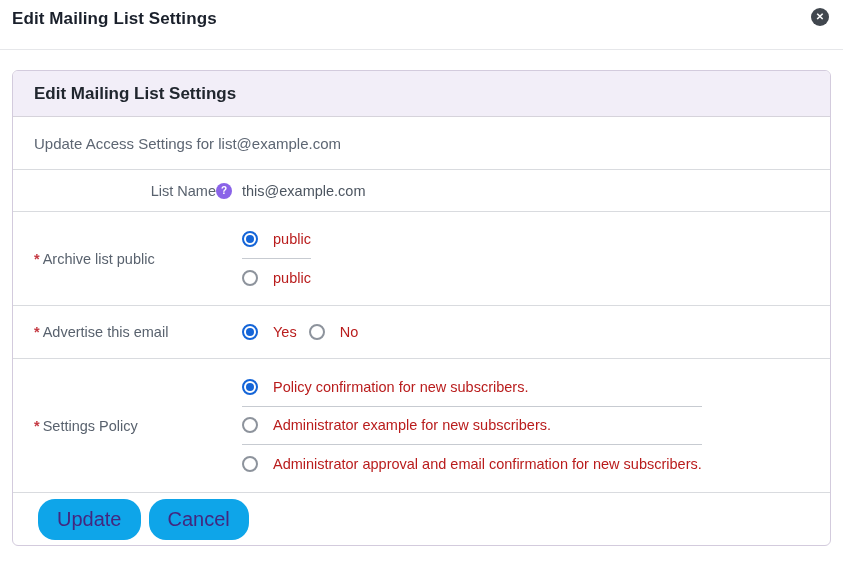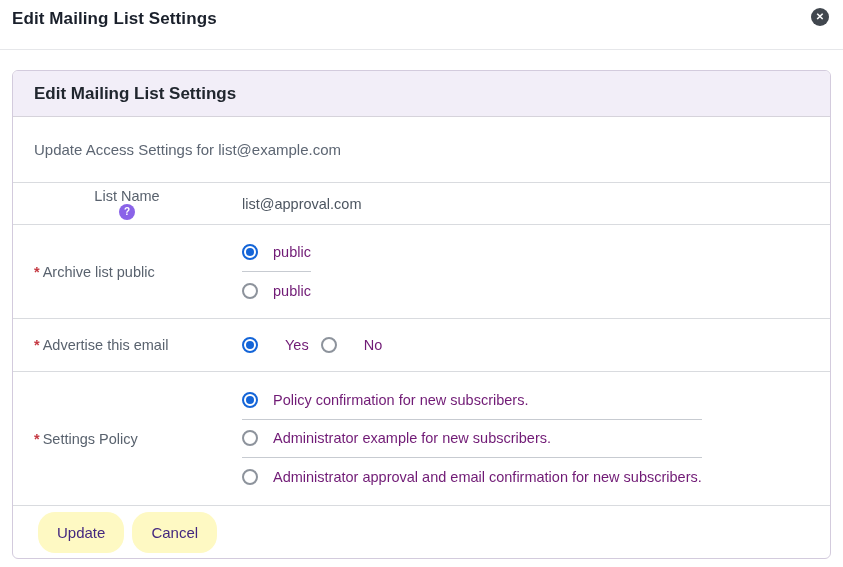--- a/index.html
+++ b/index.html
@@ -52,21 +52,21 @@
     padding-left: 21px;
     font-size: 17px;
     font-weight: 700;
     color: #20262e;
   }
   .row {
     display: flex;
     border-bottom: 1px solid #d9dbdf;
   }
   .row-description {
-    height: 66px;
+    height: 53px;
     align-items: center;
     padding-left: 21px;
     font-size: 15px;
     color: #5d6673;
   }
   .row-listname { height: 42px; align-items: center; }
   .row-archive { height: 94px; }
   .row-advertise { height: 53px; }
   .row-subscribe { height: 134px; }
   .row-footer {
@@ -79,23 +79,22 @@
   .label-cell {
     width: 229px;
     flex: 0 0 229px;
     padding-left: 21px;
     display: flex;
     align-items: center;
     font-size: 14.5px;
     color: #59626e;
   }
   .label-cell.with-icon {
-    justify-content: space-between;
-    padding-right: 22px;
-    flex-direction: column;
+    justify-content: flex-end;
+    padding-right: 10px;
   }
   .control-cell {
     flex: 1;
     display: flex;
     align-items: center;
     font-size: 14.5px;
     color: #4c5560;
   }
   .required-star {
     color: #c53a43;
@@ -132,35 +131,35 @@
     background: #ffffff;
   }
   .radio.checked { border-color: #1465d8; }
   .radio.checked::after {
     content: '';
     position: absolute;
     inset: 2px;
     border-radius: 50%;
     background: #1465d8;
   }
-  .radio-label { font-size: 14.5px; color: #701a75; }
+  .radio-label { font-size: 14.5px; color: #b91c1c; }
   .inline-option {
-    display: flex; align-items: center; gap: 27px; cursor: pointer;
+    display: flex; align-items: center; gap: 15px; cursor: pointer;
   }
   .inline-option + .inline-option { margin-left: 12px; }
   
   .pill-btn {
     border: none;
     height: 41px;
     padding: 0 19px;
     border-radius: 17px;
-    background: #fef9c3;
+    background: #0ea5e9;
     color: #43277f;
     font-family: "Liberation Sans", sans-serif;
-    font-size: 15px;
+    font-size: 20px;
     cursor: pointer;
   }
 </style>
 </head>
 <body>
 
 <div class="modal-topbar">
   <div class="modal-title">Edit Mailing List Settings</div>
   <div class="close-btn">✕</div>
 </div>
@@ -172,21 +171,21 @@
   <div class="row row-description">
     <span>Update Access Settings for list@example.com</span>
   </div>
 
   <div class="row row-listname">
     <div class="label-cell with-icon">
       <span>List Name</span>
       <span class="help-icon">?</span>
     </div>
     <div class="control-cell">
-      <span>list@approval.com</span>
+      <span>this@example.com</span>
     </div>
   </div>
 
   <div class="row row-archive">
     <div class="label-cell">
       <span class="required-star">*</span>
       <span>Archive list public</span>
     </div>
     <div class="control-cell">
       <div class="radio-group">

